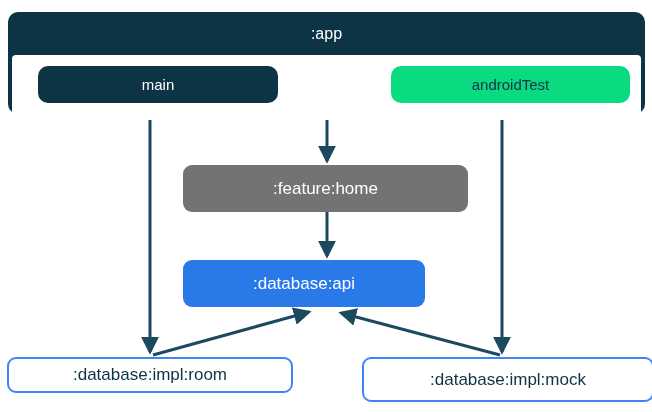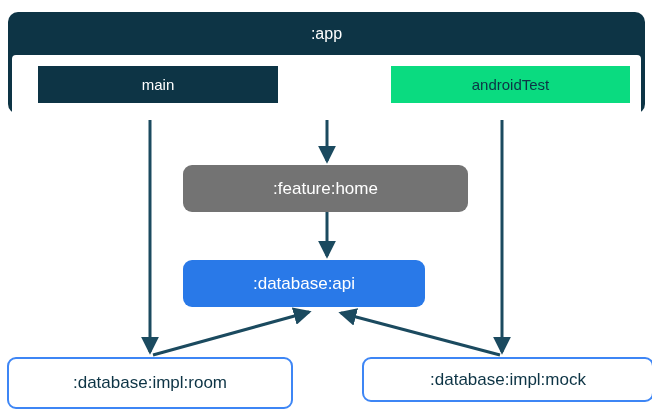--- a/index.html
+++ b/index.html
@@ -38,21 +38,21 @@
     position: absolute;
     left: 4px; top: 43px;
     width: 629px; height: 65px;
     background: #ffffff;
     border-radius: 4px;
   }
   .chip {
     position: absolute;
     top: 11px;
     height: 37px;
-    border-radius: 0;
+    border-radius: 10px;
     display: flex; align-items: center; justify-content: center;
     font-size: 15px;
     text-align: right;
   }
   .chip-main {
     left: 26px; width: 240px;
     background: #0D3445; color: #ffffff;
   }
   .chip-androidtest {
     left: 379px; width: 239px;
@@ -69,21 +69,21 @@
   }
   .node-feature {
     left: 183px; top: 165px; width: 285px; height: 47px;
     background: #737373; color: #ffffff;
   }
   .node-api {
     left: 183px; top: 260px; width: 242px; height: 47px;
     background: #2979E8; color: #ffffff;
   }
   .node-room {
-    left: 7px; top: 357px; width: 286px; height: 52px;
+    left: 7px; top: 357px; width: 286px; height: 36px;
     background: #ffffff; color: #0D3445;
     border: 2px solid #3E86F5;
   }
   .node-mock {
     left: 362px; top: 357px; width: 292px; height: 45px;
     background: #ffffff; color: #0D3445;
     border: 2px solid #3E86F5;
   }
   .arrows line { stroke: #1B4A5F; stroke-width: 3; }
 </style>

